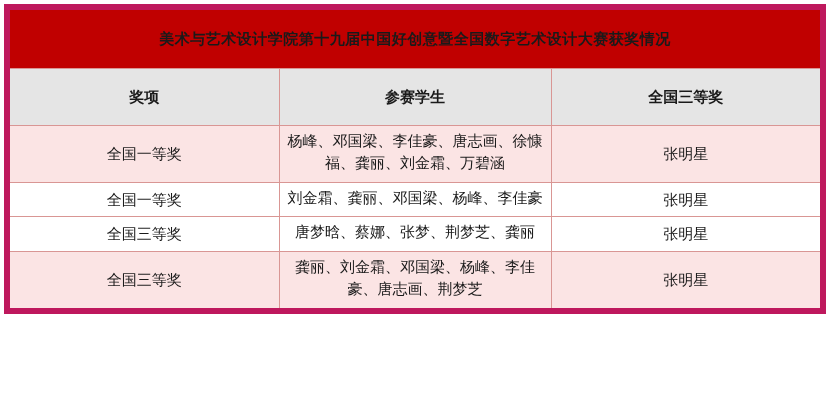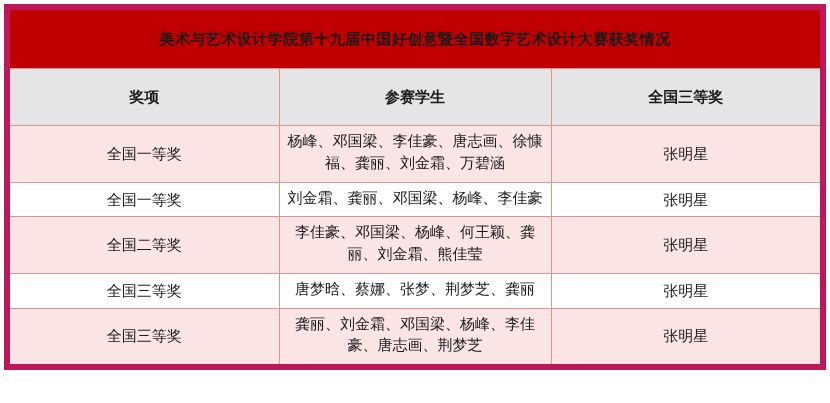--- a/index.html
+++ b/index.html
@@ -86,25 +86,20 @@
       <tr class="row-odd">
         <td class="col-award">全国一等奖</td>
         <td class="col-students students-cell">杨峰、邓国梁、李佳豪、唐志画、徐慷福、龚丽、刘金霜、万碧涵</td>
         <td class="col-teacher">张明星</td>
       </tr>
       <tr class="row-even">
         <td class="col-award">全国一等奖</td>
         <td class="col-students students-cell">刘金霜、龚丽、邓国梁、杨峰、李佳豪</td>
         <td class="col-teacher">张明星</td>
       </tr>
-      <tr class="row-odd">
-        <td class="col-award">全国二等奖</td>
-        <td class="col-students students-cell">李佳豪、邓国梁、杨峰、何王颖、龚丽、刘金霜、熊佳莹</td>
-        <td class="col-teacher">张明星</td>
-      </tr>
       <tr class="row-even">
         <td class="col-award">全国三等奖</td>
         <td class="col-students students-cell">唐梦晗、蔡娜、张梦、荆梦芝、龚丽</td>
         <td class="col-teacher">张明星</td>
       </tr>
       <tr class="row-odd">
         <td class="col-award">全国三等奖</td>
         <td class="col-students students-cell">龚丽、刘金霜、邓国梁、杨峰、李佳豪、唐志画、荆梦芝</td>
         <td class="col-teacher">张明星</td>
       </tr>

